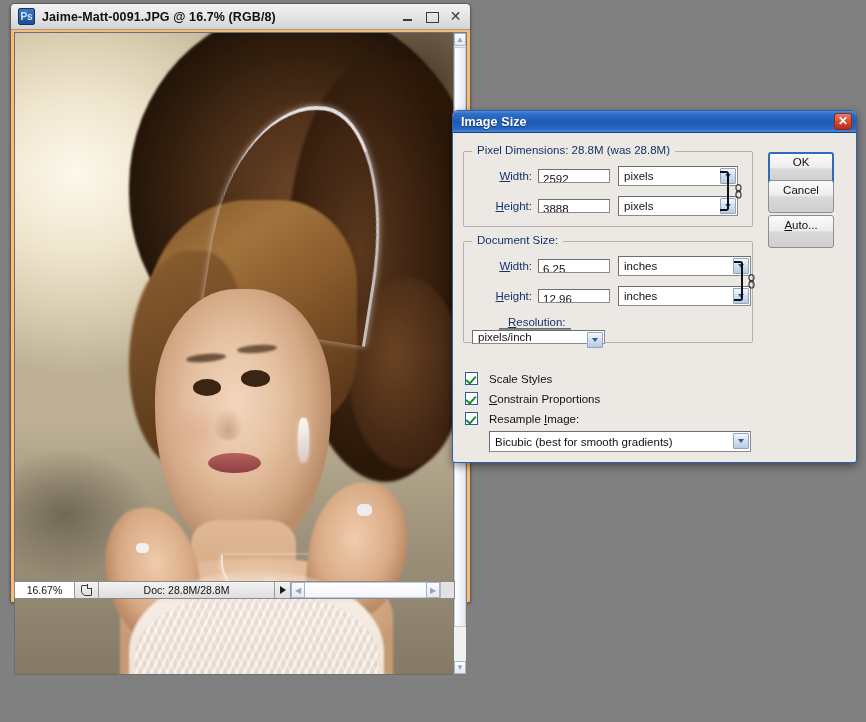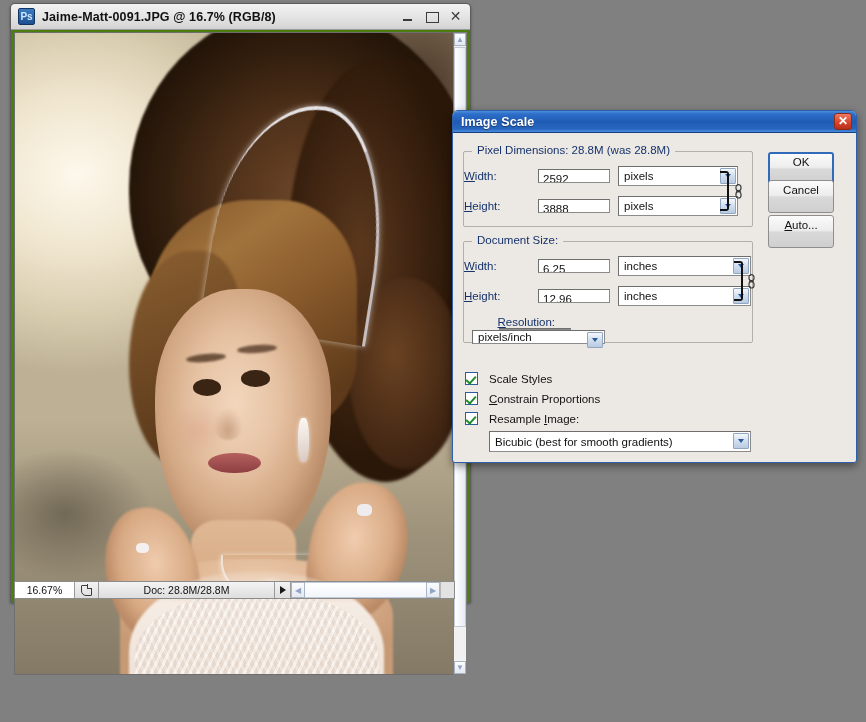--- a/index.html
+++ b/index.html
@@ -9,21 +9,21 @@
     font-family: "Liberation Sans", sans-serif;
     overflow: hidden;
   }
   * { box-sizing: border-box; }
 
   
   #image-window {
     position: absolute;
     left: 10px; top: 3px;
     width: 461px; height: 600px;
-    background: #4d7c0f;
+    background: #fdba74;
     border: 1px solid #5d5d5d;
     border-radius: 5px 5px 2px 2px;
     box-shadow: 0 1px 3px rgba(0,0,0,.35);
   }
   #win-titlebar {
     position: absolute; left: 0; top: 0; right: 0; height: 26px;
     background: linear-gradient(to bottom, #f3f3f3 0%, #e3e3e3 55%, #d3d3d3 100%);
     border-bottom: 1px solid #9a9a9a;
     border-radius: 4px 4px 0 0;
     display: flex; align-items: center;
@@ -248,21 +248,21 @@
     border-radius:2px;
   }
   .group-legend {
     position:absolute; top:-8px; left:8px; padding:0 5px;
     background:#ece9e4; font-size:11.5px; color:#16326b; white-space:nowrap;
   }
   #grp-pixel { left:10px; top:18px; width:290px; height:76px; }
   #grp-doc   { left:10px; top:108px; width:290px; height:102px; }
 
   .row { position:absolute; display:flex; align-items:center; height:20px; }
-  .lbl { font-size:11.5px; color:#16326b; text-align:left; width:74px; padding-right:6px; white-space:nowrap; }
+  .lbl { font-size:11.5px; color:#16326b; text-align:right; width:74px; padding-right:6px; white-space:nowrap; }
   .lbl u { text-decoration: underline; }
   .txtfield {
     width:72px; height:14px; background:#fff; border:1px solid #8b8b8b;
     border-top-color:#6e6e6e; border-left-color:#6e6e6e;
     font-size:11.5px; color:#111; padding:0 4px; line-height:18px;
     font-family:"Liberation Sans", sans-serif; overflow:hidden; white-space:nowrap;
   }
   .txtfield.sel { color:#fff; }
   .txtfield.sel .sel-txt { background:#1c4fae; color:#fff; padding:0 1px; }
   .txtfield.sel .caret { border-left:1.5px solid #e08b1a; margin-left:0px; }
@@ -394,21 +394,21 @@
       <div class="hs-arrow">▶</div>
     </div>
     <div id="grip"></div>
   </div>
 
 </div>
 
 <div id="dialog">
 
   <div id="dlg-titlebar">
-    <div id="dlg-title">Image Scale</div>
+    <div id="dlg-title">Image Size</div>
     <div id="dlg-close">✕</div>
   </div>
 
   <div id="dlg-body">
 
     <div class="group" id="grp-pixel">
       <div class="group-legend">Pixel Dimensions:  28.8M (was 28.8M)</div>
 
       <div class="row" style="left:0; top:14px;">
         <div class="lbl"><u>W</u>idth:</div>

